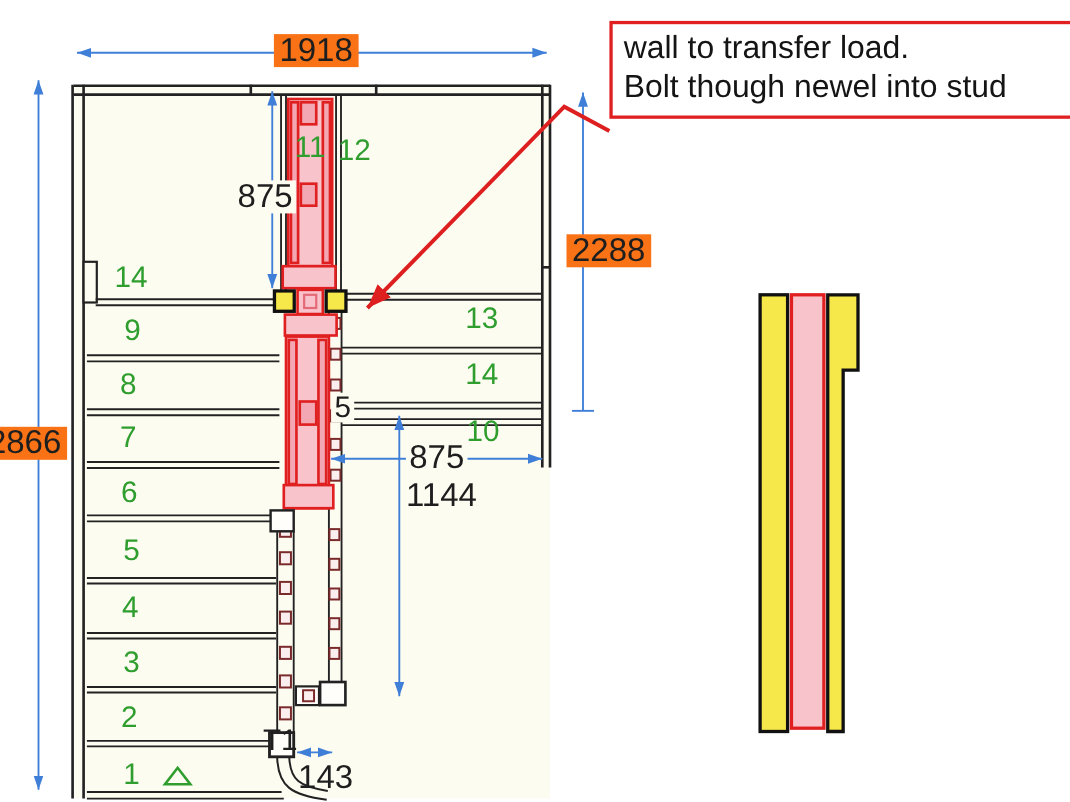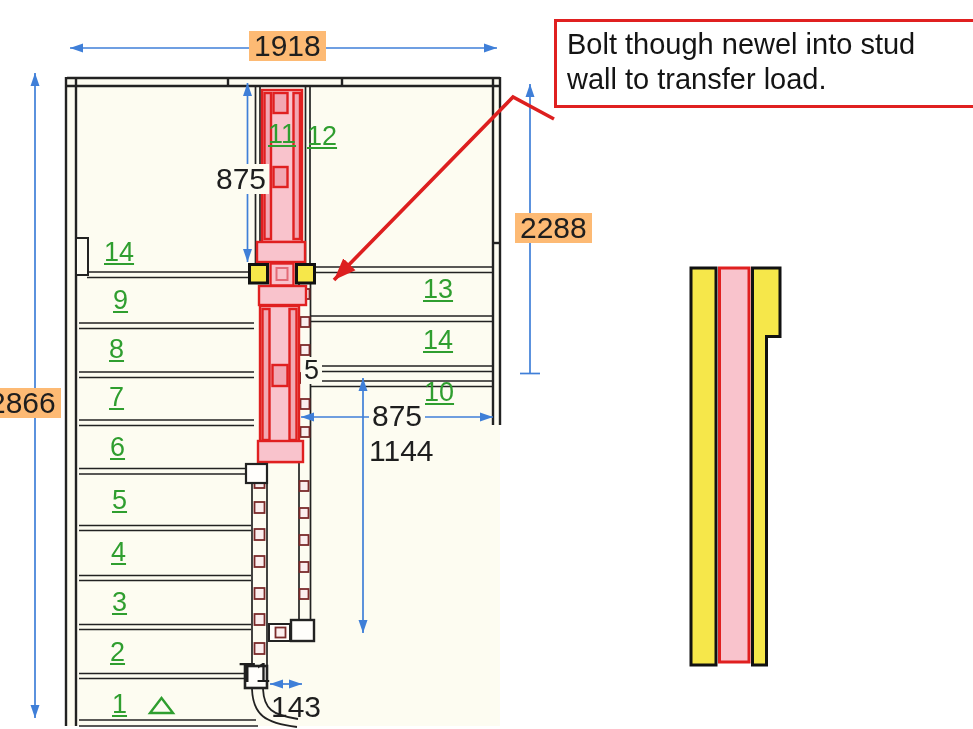--- a/index.html
+++ b/index.html
@@ -4,24 +4,24 @@
 <style>
   :root{
     --red:#e02020; --pink:#f9c3cc; --pink2:#f2a7b2; --yellow:#f6e74a;
     --green:#2f9e2f; --blue:#3f7fd8; --ink:#1e1e1e; --paper:#fdfcf1;
   }
   html,body{margin:0;padding:0;background:#ffffff;}
   .stage{position:relative;width:973px;height:729px;background:#ffffff;overflow:hidden;
          font-family:"Liberation Sans",sans-serif;}
   .stage svg{position:absolute;left:0;top:0;}
   .lbl{position:absolute;white-space:nowrap;}
-  .glabel{font-size:27px;color:var(--green);line-height:1;text-decoration:underline;}
+  .glabel{font-size:27px;color:var(--green);line-height:1;}
   .dim{font-size:30px;color:var(--ink);line-height:1;}
   .blk{font-size:27px;color:var(--ink);line-height:1;}
-  .bg-white{background:#fdba74;padding:0 5px;}
+  .bg-white{background:#f97316;padding:0 5px;}
   .bg-paper{background:var(--paper);padding:0 3px;}
   .callout{position:absolute;left:554px;top:19px;width:404px;background:#ffffff;
            border:3px solid var(--red);padding:5px 6px 9px 10px;}
   .callout div{font-size:29px;line-height:34.5px;color:#141414;white-space:nowrap;}
 </style>
 </head>
 <body>
 
 <div class="stage">
 
@@ -196,17 +196,17 @@
 
 <div class="lbl dim bg-white" style="left:249px;top:31px">1918</div>
 <div class="lbl dim bg-paper" style="left:213px;top:164px">875</div>
 <div class="lbl dim bg-white" style="left:515px;top:213px">2288</div>
 <div class="lbl dim bg-white" style="left:-16px;top:388px">2866</div>
 <div class="lbl dim bg-paper" style="left:369px;top:401px">875</div>
 <div class="lbl dim bg-paper" style="left:366px;top:436px">1144</div>
 <div class="lbl dim" style="left:271px;top:692px">143</div>
 
 <div class="callout">
+  <div>wall to transfer load.</div>
   <div>Bolt though newel into stud</div>
-  <div>wall to transfer load.</div>
 </div>
 
 </div>
 
 </body></html>

